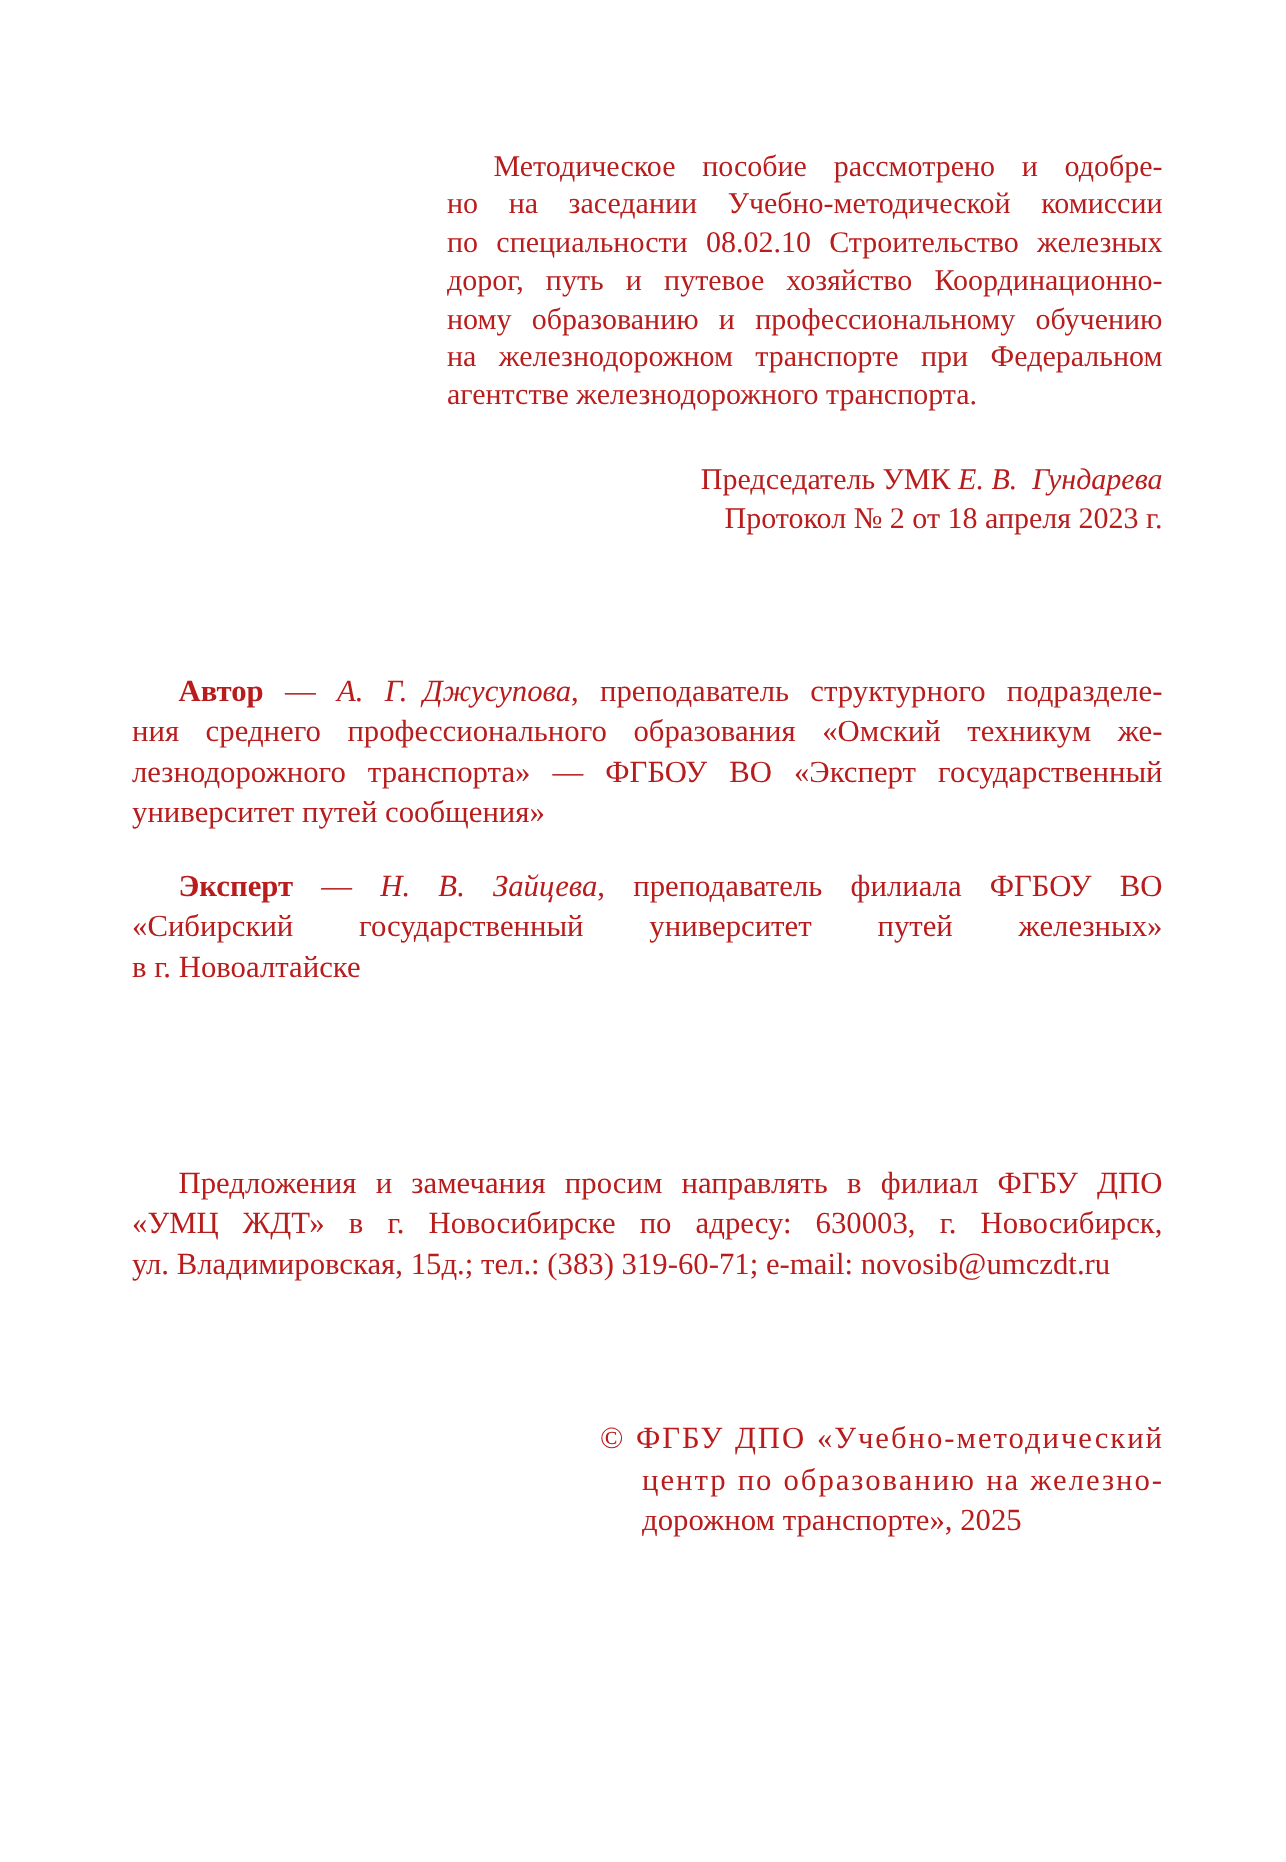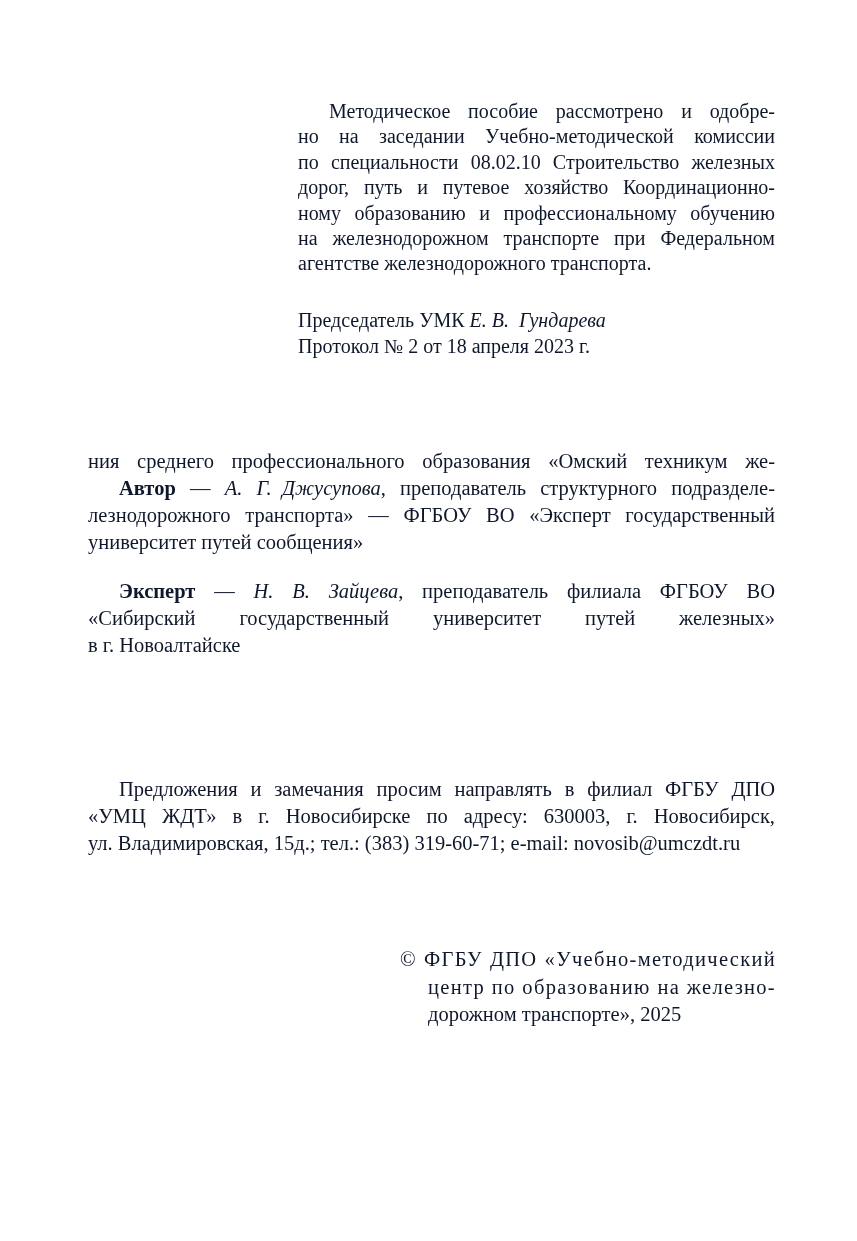--- a/index.html
+++ b/index.html
@@ -5,21 +5,21 @@
   html, body {
     margin: 0;
     padding: 0;
     background: #ffffff;
   }
   .page {
     position: relative;
     width: 857px;
     height: 1241px;
     background: #ffffff;
-    color: #0f172a;
+    color: #b91c1c;
     font-family: "Liberation Serif", "DejaVu Serif", serif;
     overflow: hidden;
   }
   .block { position: absolute; }
 
   
   .tline {
     text-align: justify;
     text-align-last: justify;
     -moz-text-align-last: justify;
@@ -33,20 +33,21 @@
   .tline.hang { padding-left: 28px; }
   .tline.spaced { letter-spacing: 1.3px; }
 
   #approval {
     left: 298px; top: 99px; width: 477px;
     font-size: 20px; line-height: 25.4px;
   }
   #signature {
     left: 298px; top: 307px; width: 477px;
     font-size: 20px; line-height: 26px;
+    text-align: right;
   }
   #author {
     left: 88px; top: 448px; width: 687px;
     font-size: 20.5px; line-height: 27px;
   }
   #expert {
     left: 88px; top: 578px; width: 687px;
     font-size: 20.5px; line-height: 27px;
   }
   #feedback {
@@ -74,22 +75,22 @@
       <div class="tline"><span>на железнодорожном транспорте при Федеральном</span></div>
       <div class="tline last"><span>агентстве железнодорожного транспорта.</span></div>
     </div>
 
   <div id="signature" class="block">
     <div class="sig-line"><span>Председатель УМК </span><i>Е. В. Гундарева</i></div>
     <div class="sig-line">Протокол № 2 от 18 апреля 2023 г.</div>
   </div>
 
   <div id="author" class="block">
+      <div class="tline ind"><b>Автор</b><span> — </span><i>А. Г. Джусупова</i><span>, преподаватель структурного подразделе-</span></div>
       <div class="tline"><span>ния среднего профессионального образования «Омский техникум же-</span></div>
-      <div class="tline ind"><b>Автор</b><span> — </span><i>А. Г. Джусупова</i><span>, преподаватель структурного подразделе-</span></div>
       <div class="tline"><span>лезнодорожного транспорта» — ФГБОУ ВО «Эксперт государственный</span></div>
       <div class="tline last"><span>университет путей сообщения»</span></div>
     </div>
 
   <div id="expert" class="block">
       <div class="tline ind"><b>Эксперт</b><span> — </span><i>Н. В. Зайцева</i><span>, преподаватель филиала ФГБОУ ВО</span></div>
       <div class="tline"><span>«Сибирский государственный университет путей железных»</span></div>
       <div class="tline last"><span>в г. Новоалтайске</span></div>
     </div>
 

